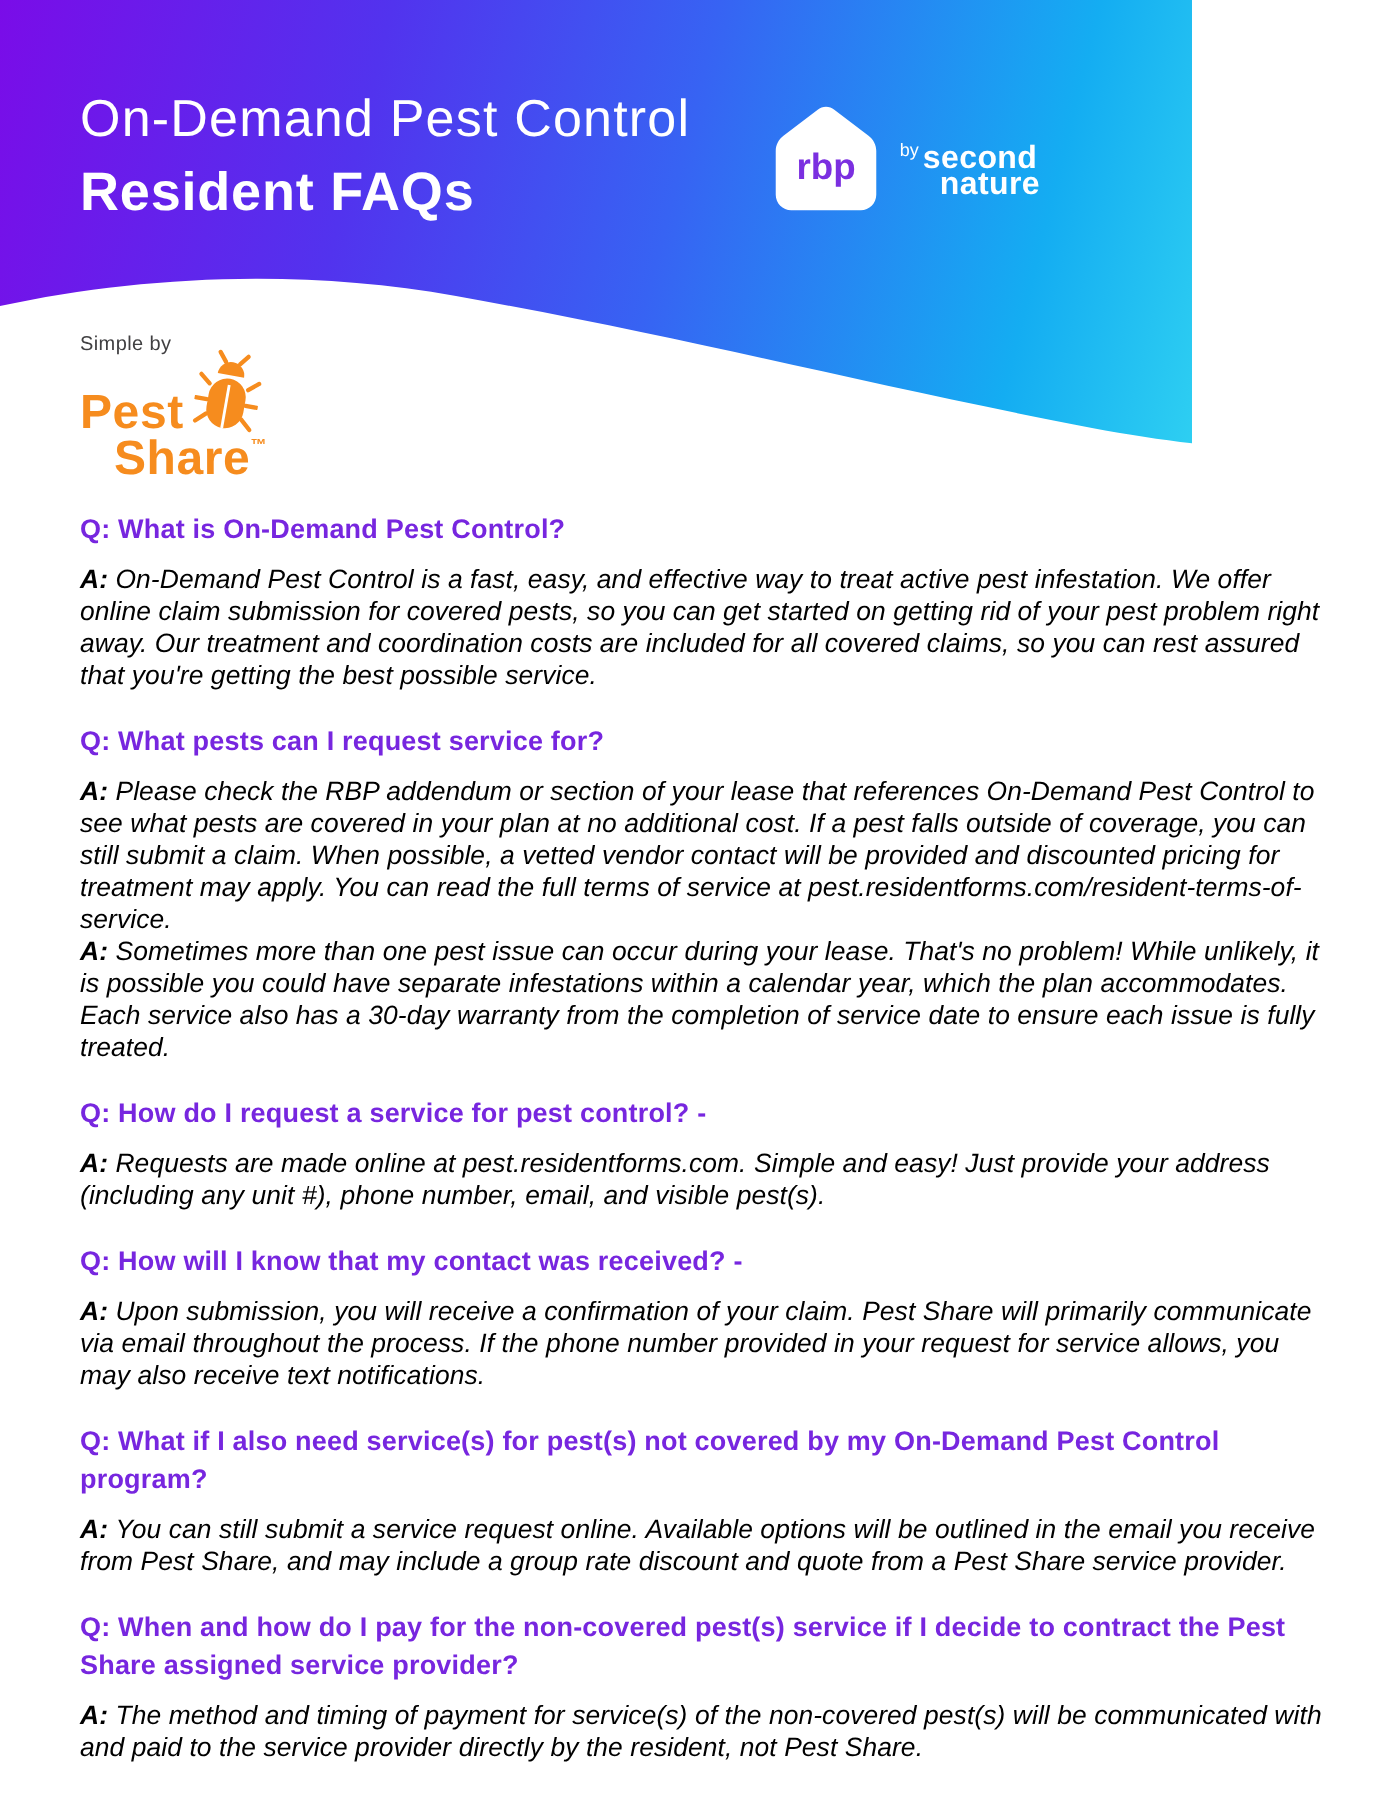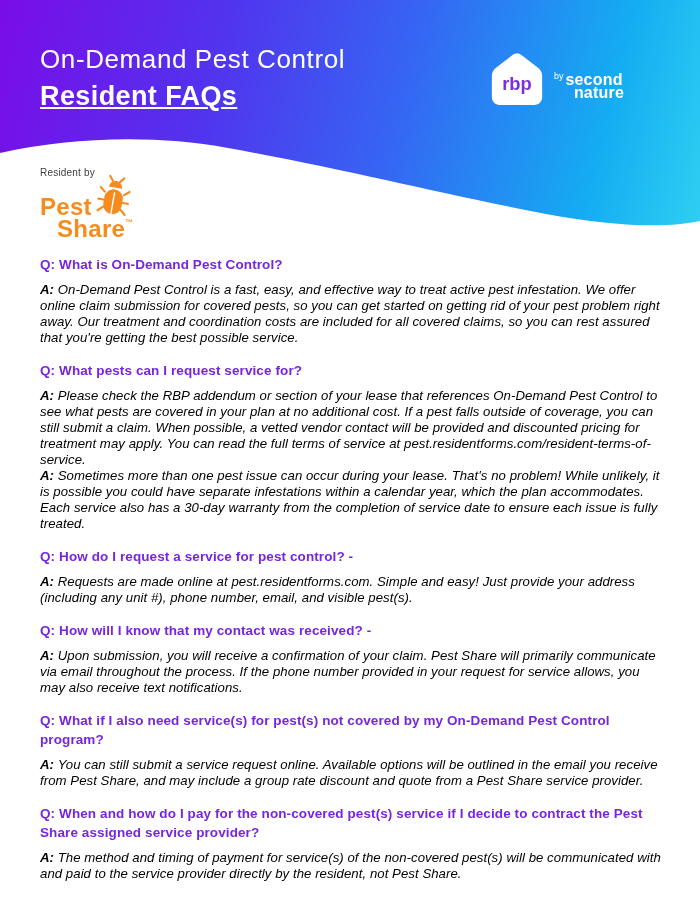--- a/index.html
+++ b/index.html
@@ -8,37 +8,36 @@
     width: 700px; height: 906px;
     background: #ffffff;
     font-family: "Liberation Sans", sans-serif;
     overflow: hidden;
     position: relative;
   }
 
   
   .header {
     position: relative;
-    width: 700px; height: 240px;
+    width: 596px; height: 240px;
     background: linear-gradient(104deg, #7a0ce8 0%, #5233ee 30%, #3763f3 55%, #14adf2 84%, #2fd0f2 100%);
     overflow: hidden;
   }
   .wave {
     position: absolute; left: 0; top: 0;
     width: 700px; height: 240px; display: block;
     pointer-events: none;
   }
   .titles { position: absolute; left: 40px; top: 44px; color: #ffffff; }
   .title-line1 {
     font-size: 26px; font-weight: 400; letter-spacing: 0.6px; line-height: 30px;
   }
   .title-line2 {
     font-size: 27px; font-weight: 700; letter-spacing: 0.4px; line-height: 30px;
     margin-top: 7px;
-    text-decoration: underline;
   }
 
   
   .brand-lockup {
     position: absolute; top: 50px; right: 76px;
     display: flex; align-items: center; gap: 8px;
   }
   .rbp-badge { width: 58px; height: 58px; }
   .sn-text { color: #ffffff; line-height: 13px; padding-top: 10px; }
   .sn-row1 { white-space: nowrap; }
@@ -101,21 +100,21 @@
     </svg>
     <div class="sn-text">
       <div class="sn-row1">
         <span class="sn-by">by</span><span class="sn-word">second</span>
       </div>
       <div class="sn-row2"><span class="sn-word">nature</span></div>
     </div>
   </div>
 
   <div class="powered">
-    <div class="powered-label">Resident by</div>
+    <div class="powered-label">Simple by</div>
     <div class="ps-row">
       <span class="ps-word1">Pest</span>
       <svg class="bug" viewBox="0 0 36 46" aria-hidden="true">
         <g stroke="#f68c1e" stroke-width="2.4" stroke-linecap="round" fill="none">
           <path d="M14,6.5 L10,1.5"></path>
           <path d="M22,6.5 L26,1.5"></path>
           <path d="M7,20 L1.5,15.5"></path>
           <path d="M7,29 L0.5,29"></path>
           <path d="M8,37 L2.5,42"></path>
           <path d="M29,20 L34.5,15.5"></path>

